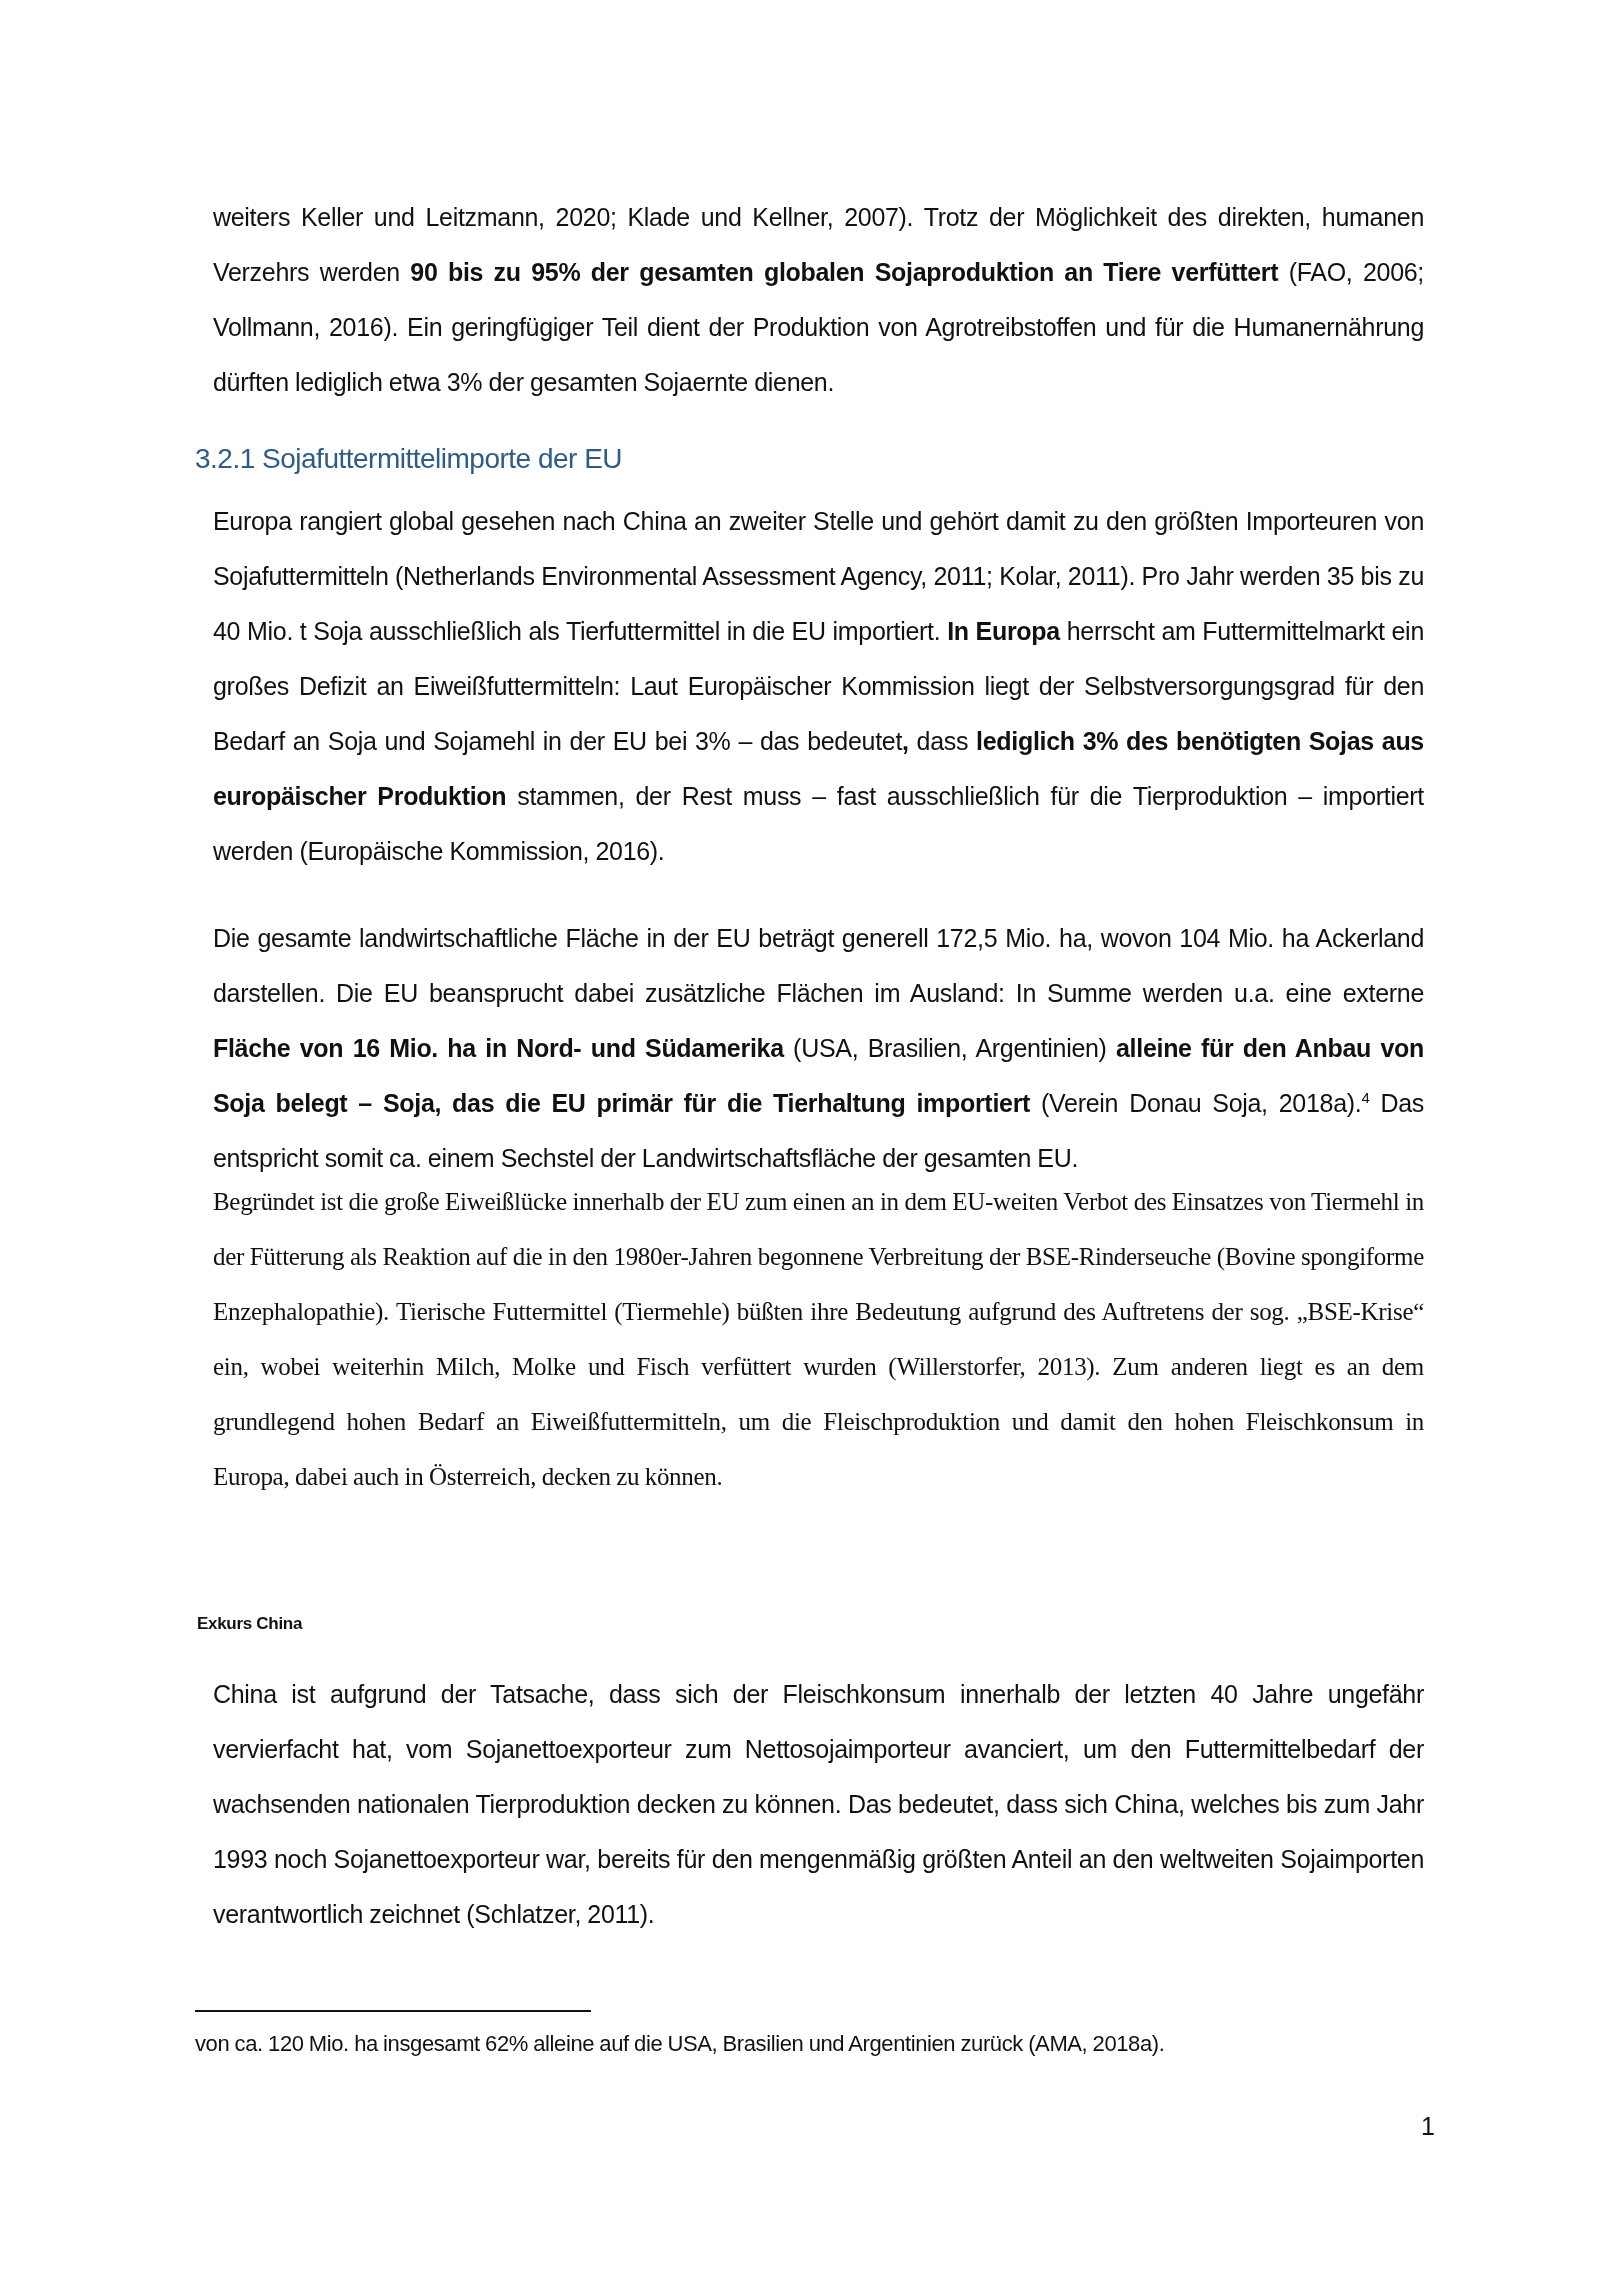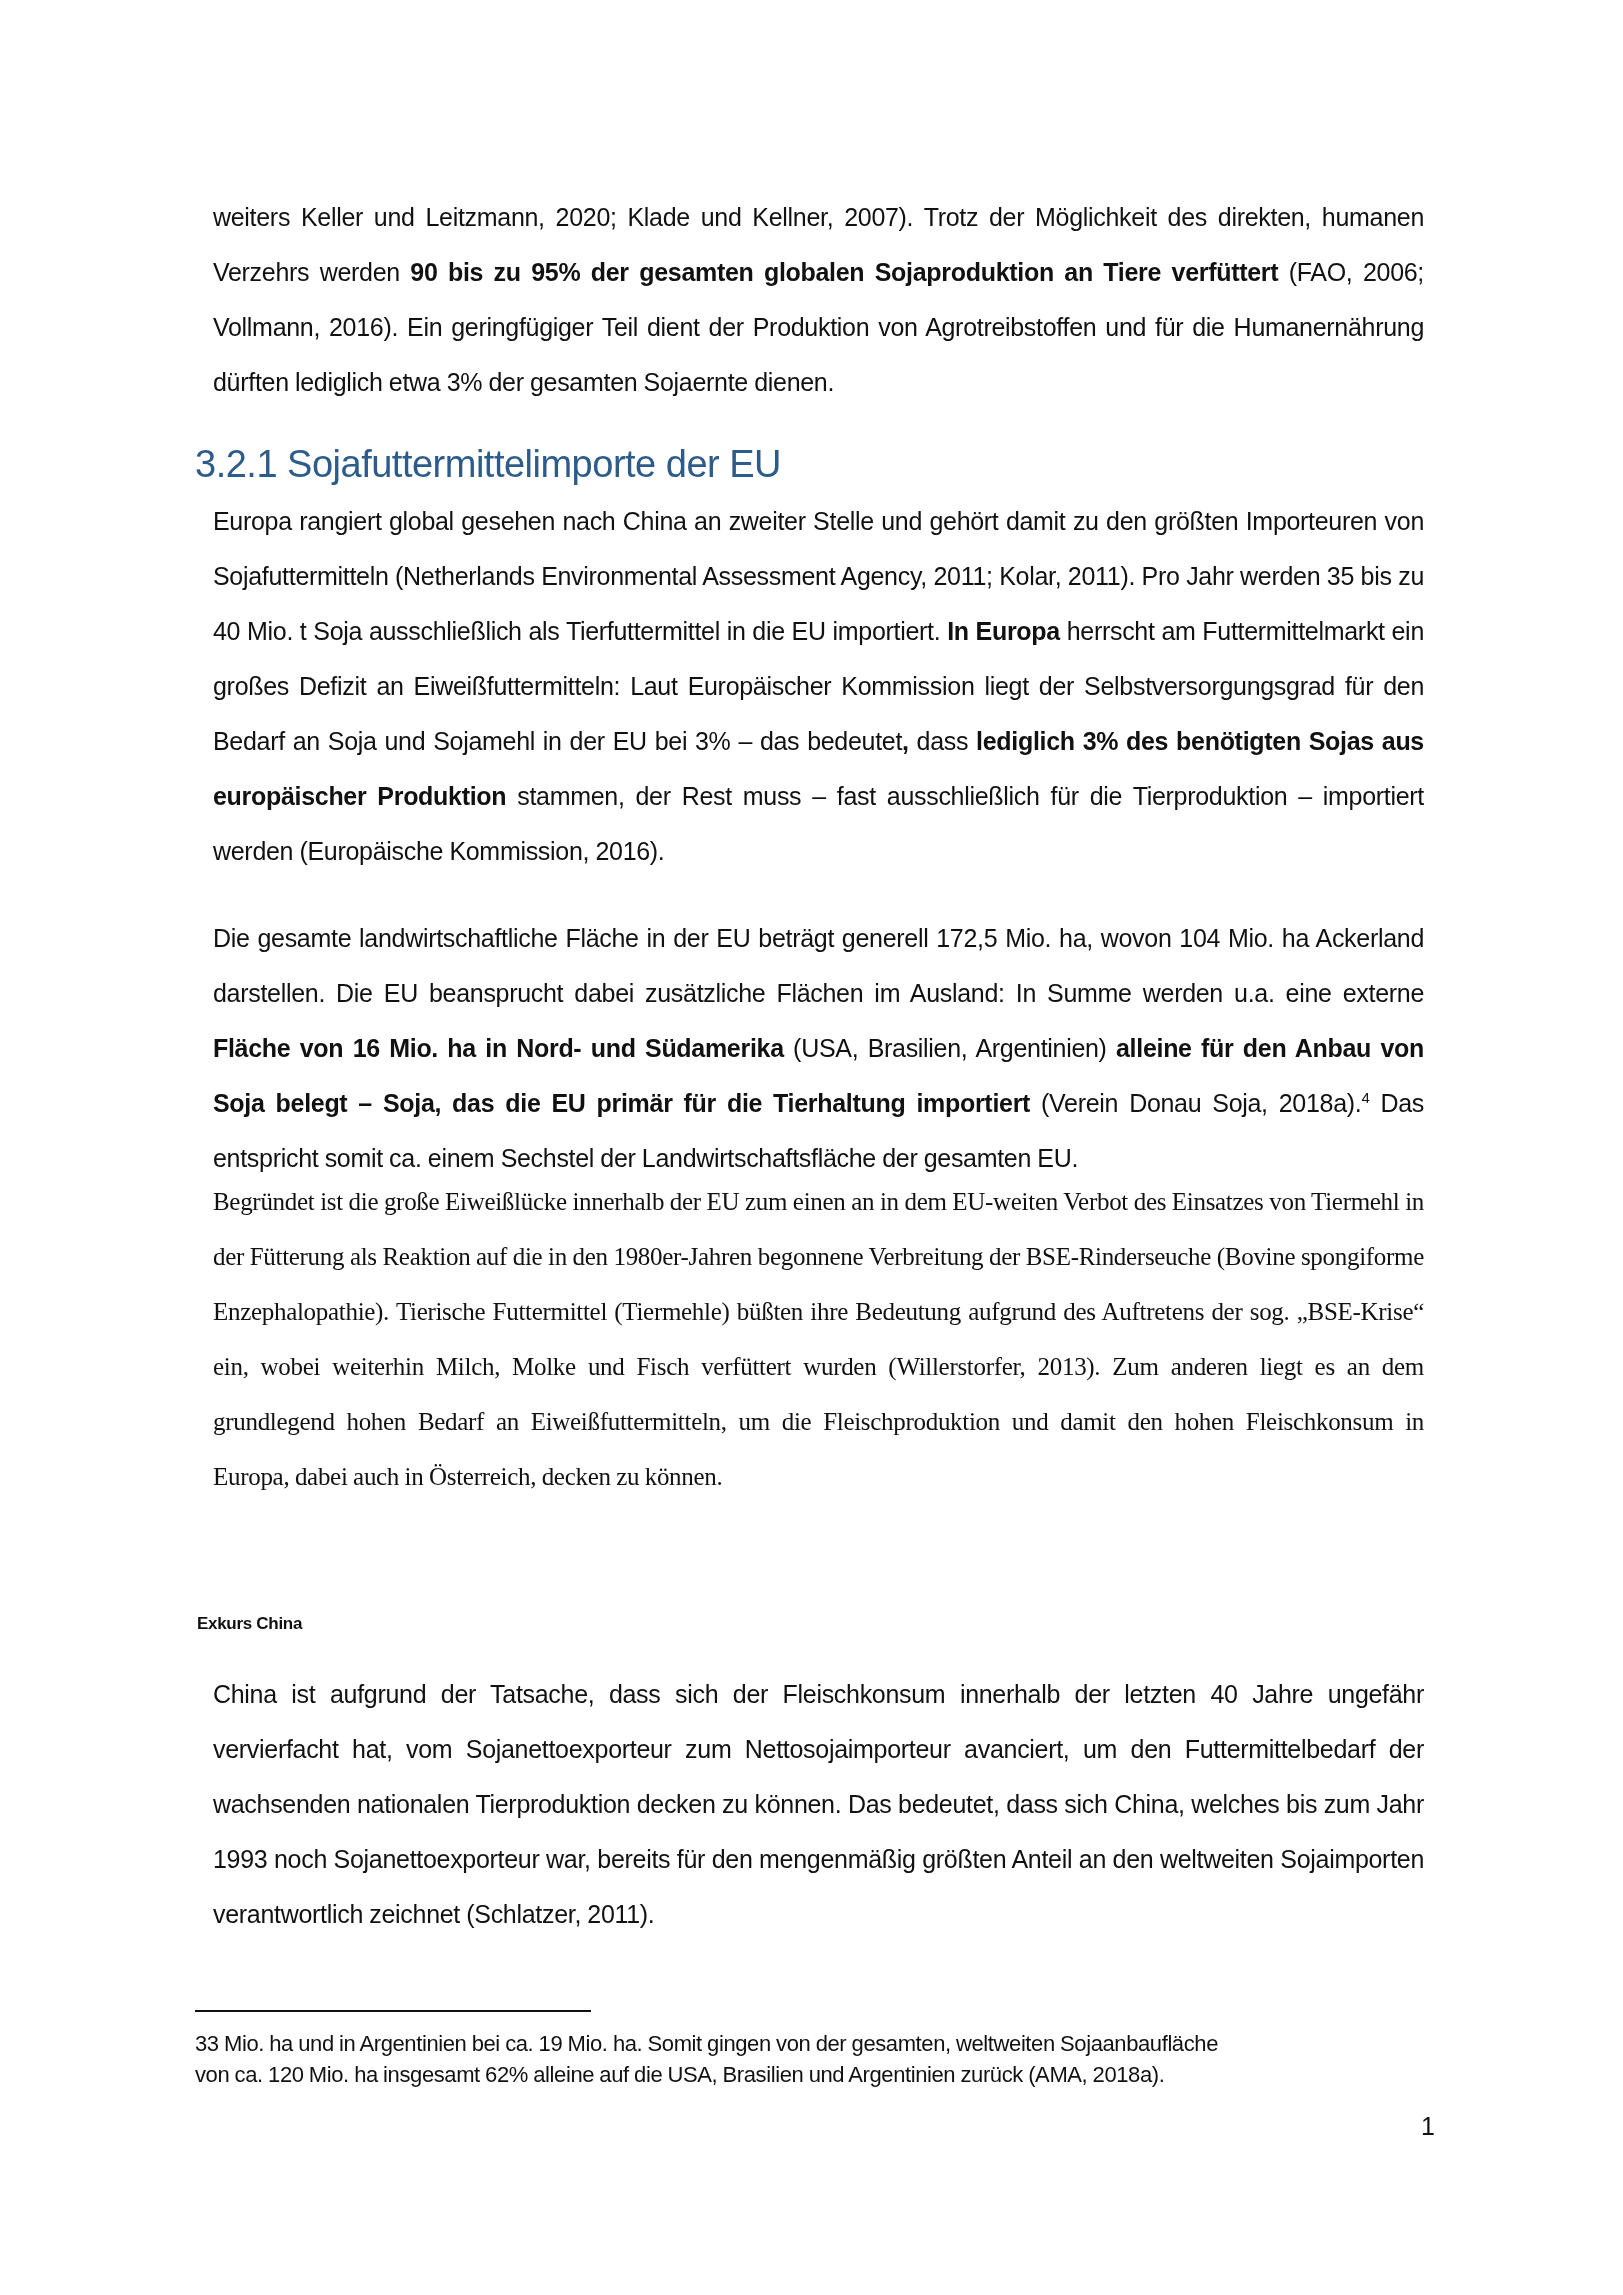--- a/index.html
+++ b/index.html
@@ -15,21 +15,21 @@
       line-height: 55px;
       text-align: justify;
       margin: 18px;
       letter-spacing: -0.3px;
       word-spacing: -0.4px;
     }
     .p b { font-weight: bold; }
     .last-line { text-align-last: left; }
     .heading {
       position: absolute;
-      font-size: 38px;
+      font-size: 28px;
       color: #2e5c8a;
       margin: 0;
       letter-spacing: -0.5px;
       font-weight: normal;
       text-align: center;
     }
     .subheading {
       position: absolute;
       font-size: 17px;
       font-weight: bold;
@@ -93,18 +93,17 @@
 </div>
 
 <h3 class="subheading" style="left: 195px; top: 1612px;">Exkurs China</h3>
 
 <div class="block" style="top: 1649px;">
   <p class="p last-line">China ist aufgrund der Tatsache, dass sich der Fleischkonsum innerhalb der letzten 40 Jahre ungefähr vervierfacht hat, vom Sojanettoexporteur zum Nettosojaimporteur avanciert, um den Futtermittelbedarf der wachsenden nationalen Tierproduktion decken zu können. Das bedeutet, dass sich China, welches bis zum Jahr 1993 noch Sojanettoexporteur war, bereits für den mengenmäßig größten Anteil an den weltweiten Sojaimporten verantwortlich zeichnet (Schlatzer, 2011).</p>
 </div>
 
 <div class="footnote-rule"></div>
 <div class="footnote">
-  <span class="line">33 Mio. ha und in Argentinien bei ca. 19 Mio. ha. Somit gingen von der gesamten, weltweiten Sojaanbaufläche</span>
   <span class="line">von ca. 120 Mio. ha insgesamt 62% alleine auf die USA, Brasilien und Argentinien zurück (AMA, 2018a).</span>
 </div>
 
 <div class="page-number">1</div>
 
 
 </body></html>

